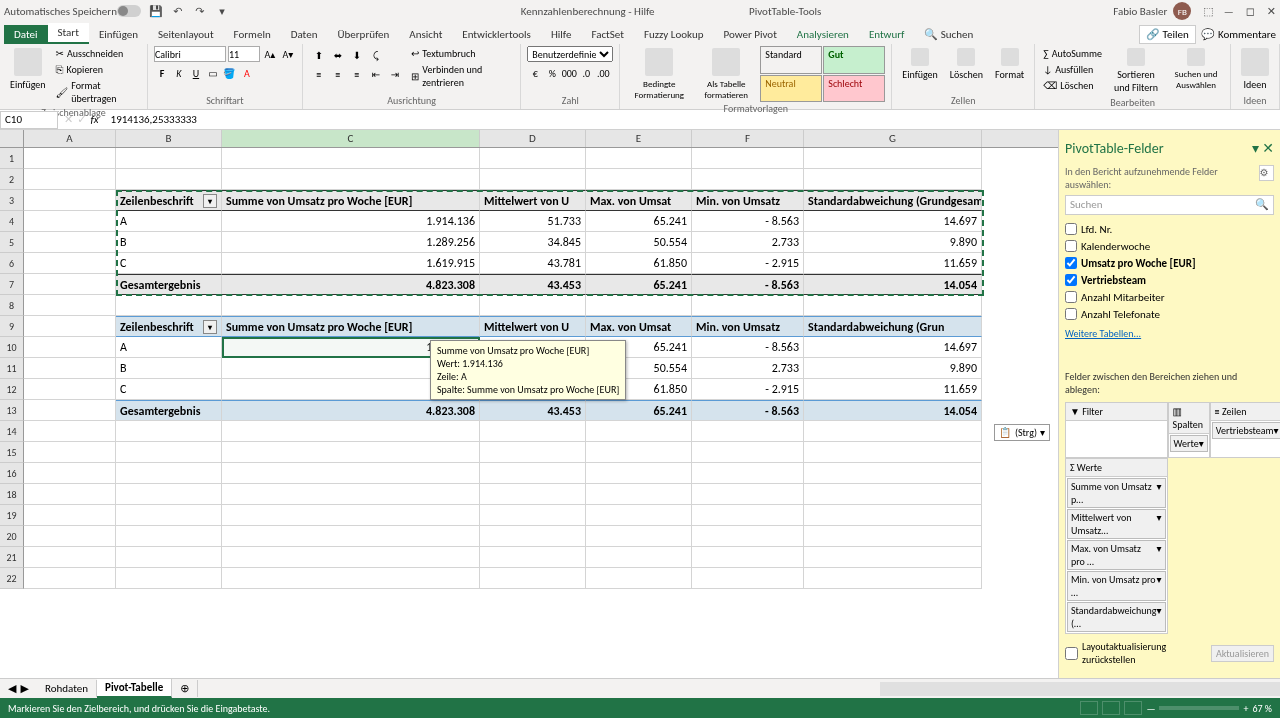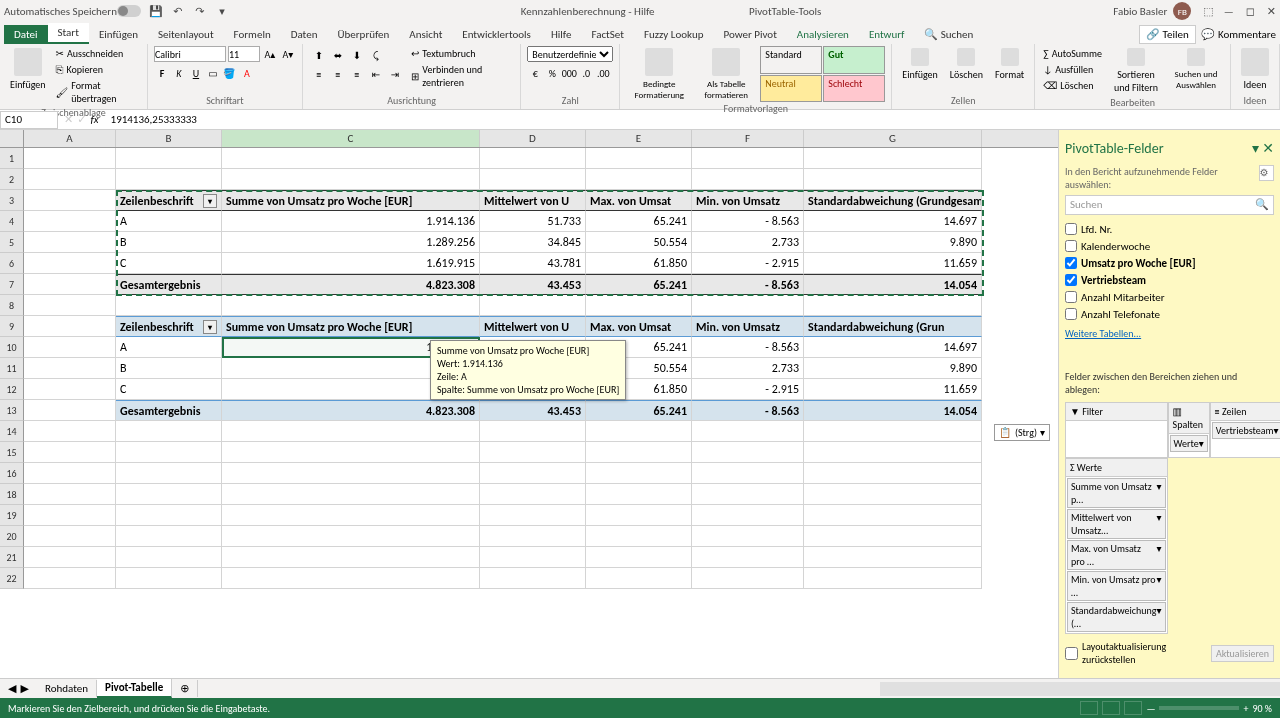--- a/index.html
+++ b/index.html
@@ -673,15 +673,15 @@
 
 <div class="statusbar">
   <span>Markieren Sie den Zielbereich, und drücken Sie die Eingabetaste.</span>
   <div class="sb-views">
     <div class="sb-view"></div>
     <div class="sb-view"></div>
     <div class="sb-view"></div>
     <span>—</span>
     <div class="zoom-slider"></div>
     <span>+</span>
-    <span>90 %</span>
+    <span>67 %</span>
   </div>
 </div>
 
 </body></html>

